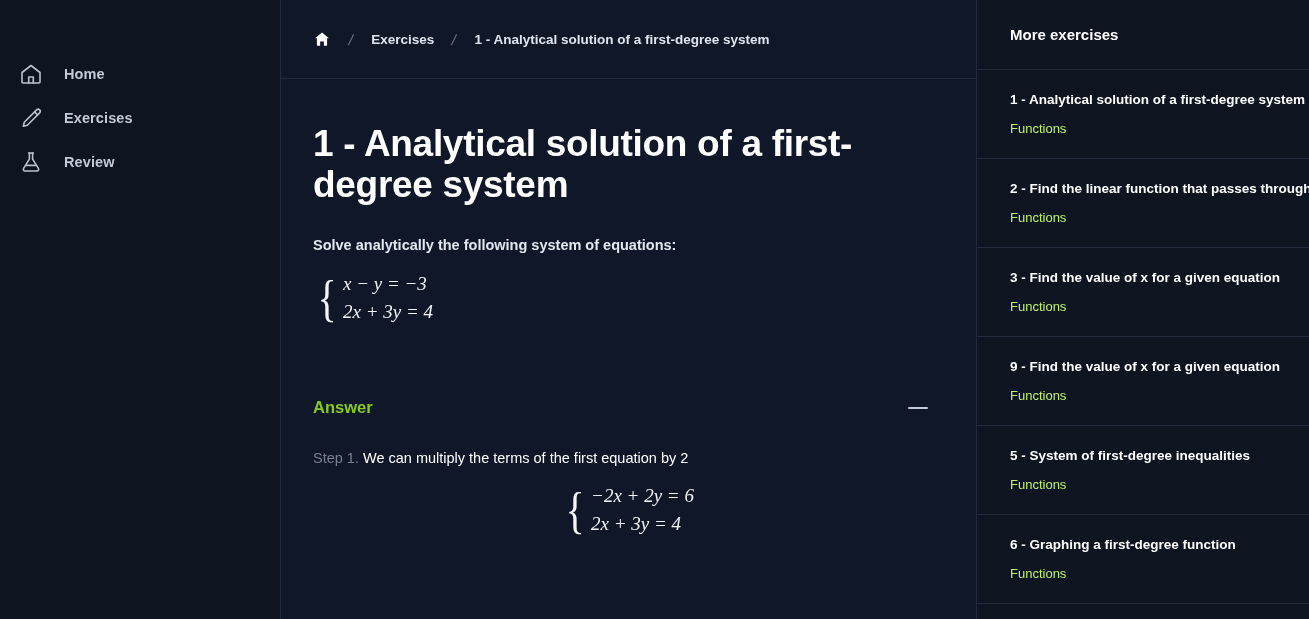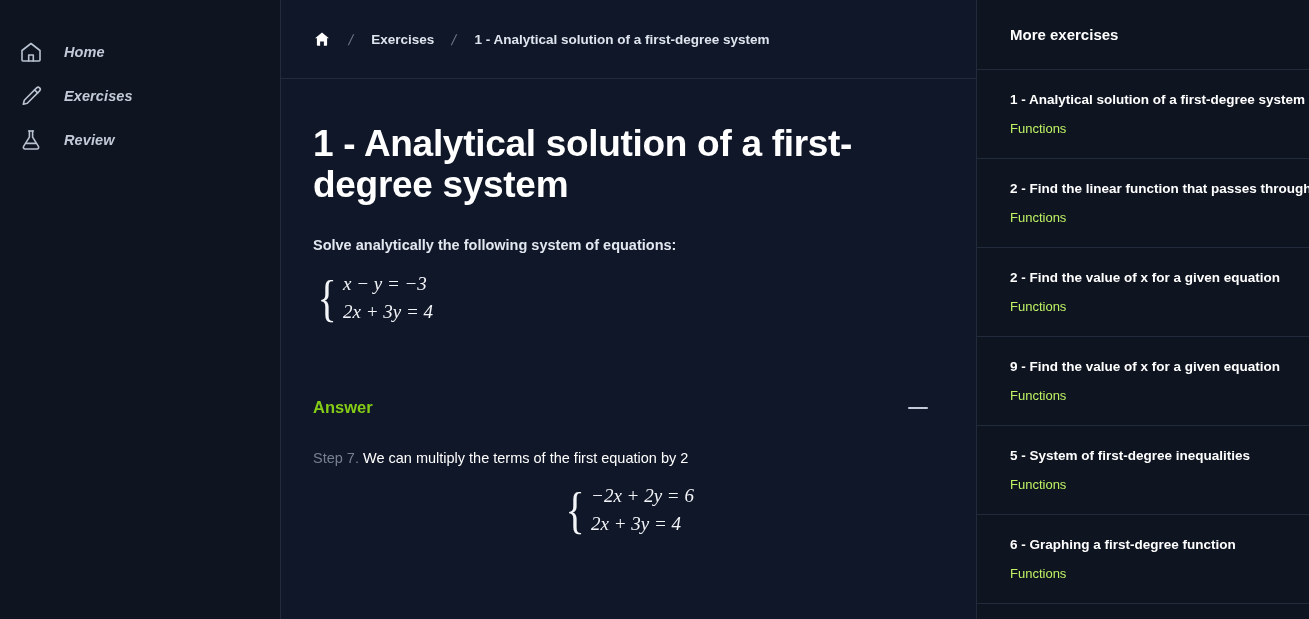--- a/index.html
+++ b/index.html
@@ -13,22 +13,21 @@
     display:flex;
     width:1309px; height:619px;
     background:#0e1420;
   }
 
   
   .sidebar {
     width:281px; flex:0 0 281px;
     background:#0e1420;
     border-right:1px solid #222b3c;
-    padding-top:30px;
-    font-style:italic;
+    padding-top:52px;
   }
   .nav-item {
     display:flex; align-items:center;
     gap:20px;
     height:44px;
     padding-left:18px;
     cursor:pointer;
   }
   .nav-icon {
     width:26px; height:26px;
@@ -262,21 +261,21 @@
         </span>
       </div>
 
       <section class="answer-block">
         <div class="answer-head">
           <span class="answer-title">Answer</span>
           <span class="collapse-icon"></span>
         </div>
 
         <p class="step-line">
-          <span class="step-num">Step 7.</span>
+          <span class="step-num">Step 1.</span>
           <span>We can multiply the terms of the first equation by 2</span>
         </p>
 
         <div class="eq-step">
           <span class="math">
             <span class="brace">{</span>
             <span class="rows">
               <span class="mrow">−2x + 2y = 6</span>
               <span class="mrow">2x + 3y = 4</span>
             </span>
@@ -294,21 +293,21 @@
 
     <div class="ex-item">
       <span class="ex-title">1 - Analytical solution of a first-degree system</span>
       <span class="ex-cat">Functions</span>
     </div>
     <div class="ex-item">
       <span class="ex-title">2 - Find the linear function that passes through the</span>
       <span class="ex-cat">Functions</span>
     </div>
     <div class="ex-item">
-      <span class="ex-title">2 - Find the value of x for a given equation</span>
+      <span class="ex-title">3 - Find the value of x for a given equation</span>
       <span class="ex-cat">Functions</span>
     </div>
     <div class="ex-item">
       <span class="ex-title">9 - Find the value of x for a given equation</span>
       <span class="ex-cat">Functions</span>
     </div>
     <div class="ex-item">
       <span class="ex-title">5 - System of first-degree inequalities</span>
       <span class="ex-cat">Functions</span>
     </div>

